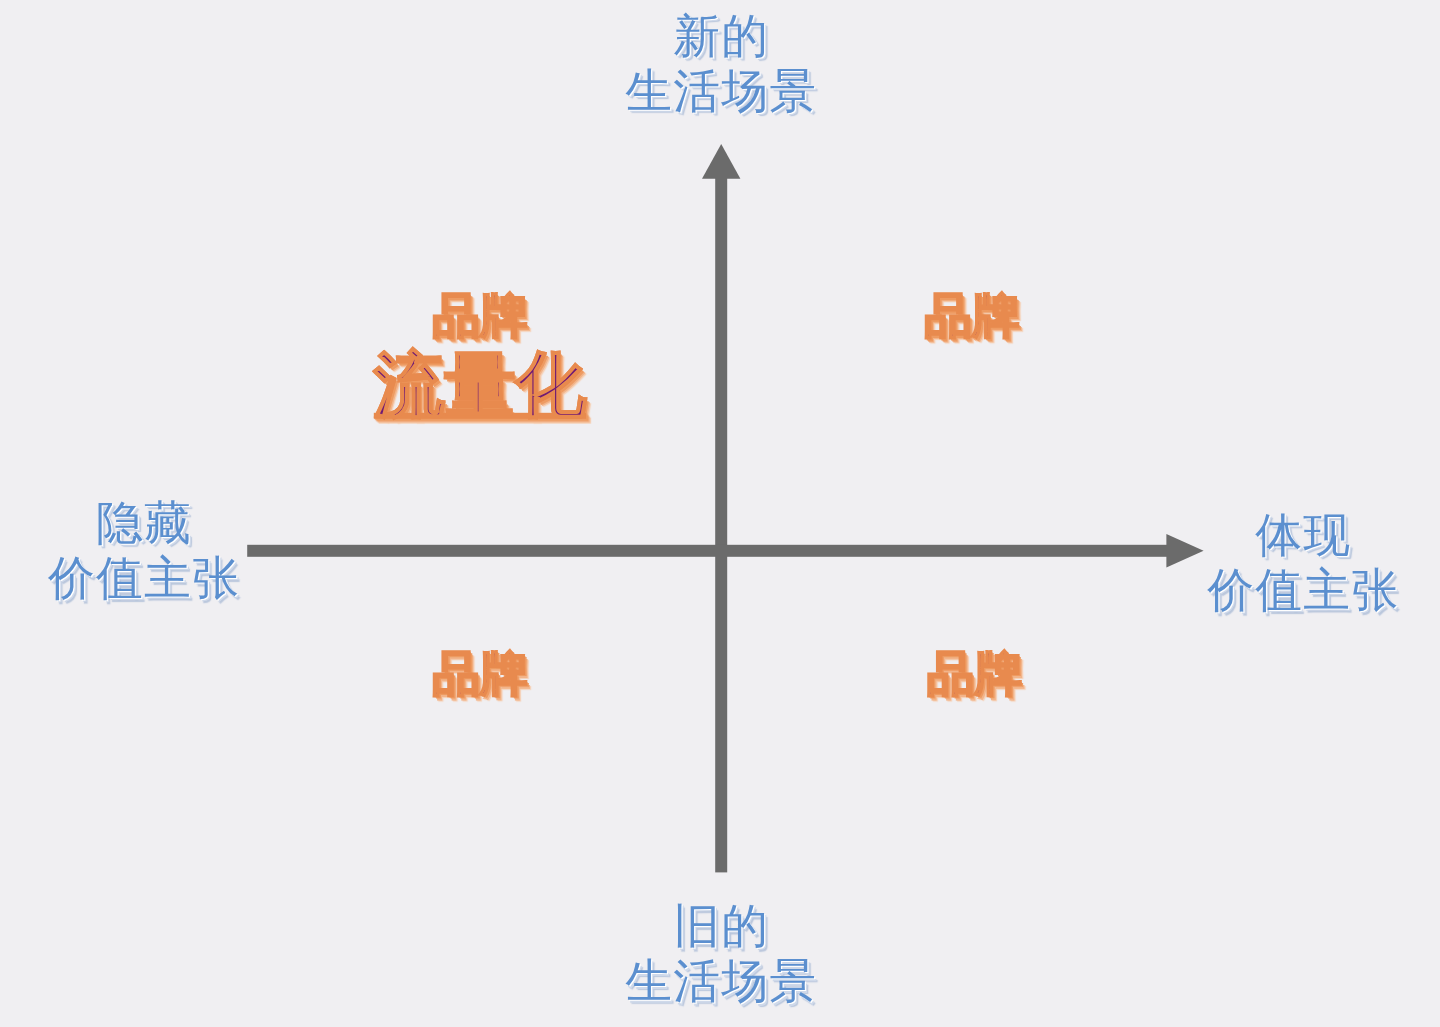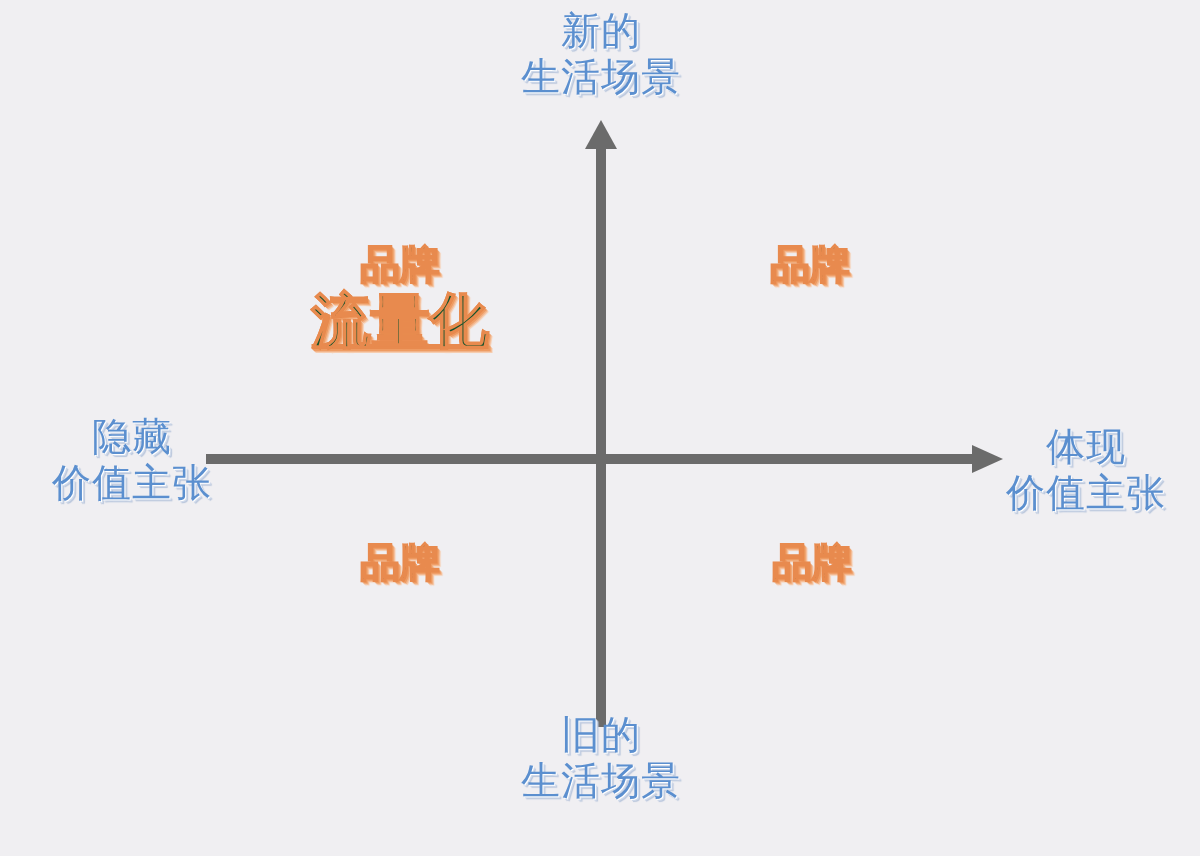--- a/index.html
+++ b/index.html
@@ -17,21 +17,21 @@
     font-size: 39px;
     line-height: 46px;
     letter-spacing: 1px;
     text-shadow: 1px 1px 0 #ffffff, 2px 2px 0 #cfd9ea, 3px 3px 1px #b9c6dc;
     white-space: nowrap;
   }
   .axis-label span { display: block; }
   .quad-label {
     position: absolute;
     text-align: center;
-    color: #14532d;
+    color: #701a75;
     font-weight: bold;
     white-space: nowrap;
     -webkit-text-stroke: 1.5px #e88a4e;
     text-shadow: 1px 1px 0 #ee9b62, 2px 2px 0 #ee9b62, 3px 3px 0 #f2b48a, 4px 4px 1px #f6cdb0;
   }
   .quad-label .l1 { display: block; font-size: 40px; line-height: 52px; }
   .quad-label .l2 { display: block; font-size: 59px; line-height: 62px; text-decoration: underline; }
 </style>
 </head>
 <body>
@@ -45,26 +45,26 @@
   <rect x="206" y="454" width="770" height="10" fill="#6b6b6b"></rect>
 
   <polygon points="1003,459 972,445 972,473" fill="#6b6b6b"></polygon>
 </svg>
 
 <div class="axis-label" style="left:505px; top:8px; width:192px;">
   <span>新的</span>
   <span>生活场景</span>
 </div>
 
-<div class="axis-label" style="left:505px; top:712px; width:192px;">
+<div class="axis-label" style="left:505px; top:750px; width:192px;">
   <span>旧的</span>
   <span>生活场景</span>
 </div>
 
-<div class="axis-label" style="left:36px; top:414px; width:192px;">
+<div class="axis-label" style="left:24px; top:414px; width:192px;">
   <span>隐藏</span>
   <span>价值主张</span>
 </div>
 
 <div class="axis-label" style="left:990px; top:424px; width:192px;">
   <span>体现</span>
   <span>价值主张</span>
 </div>
 
 <div class="quad-label" style="left:300px; top:238px; width:200px;">

